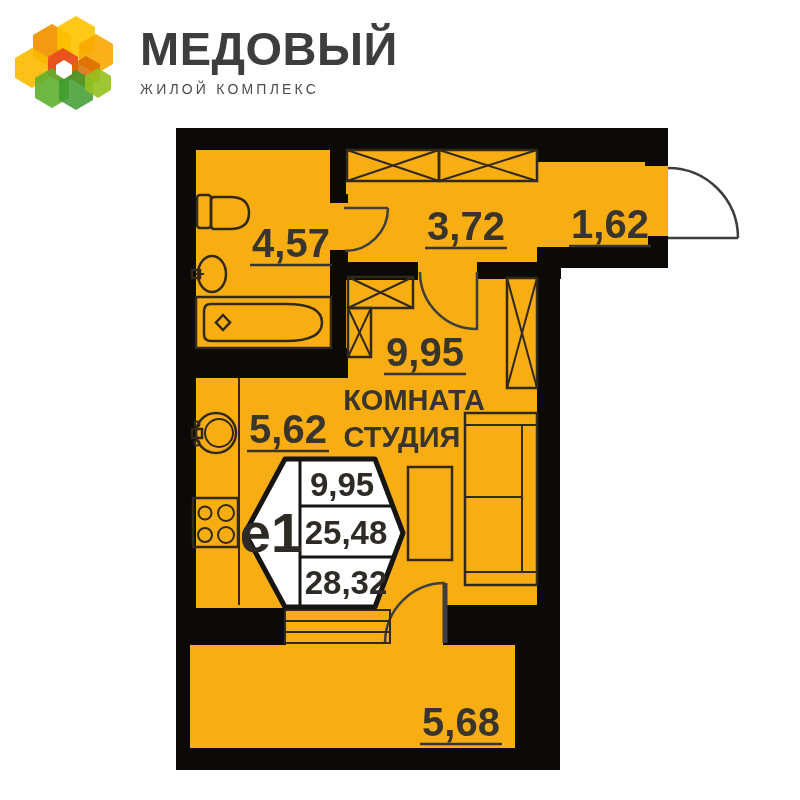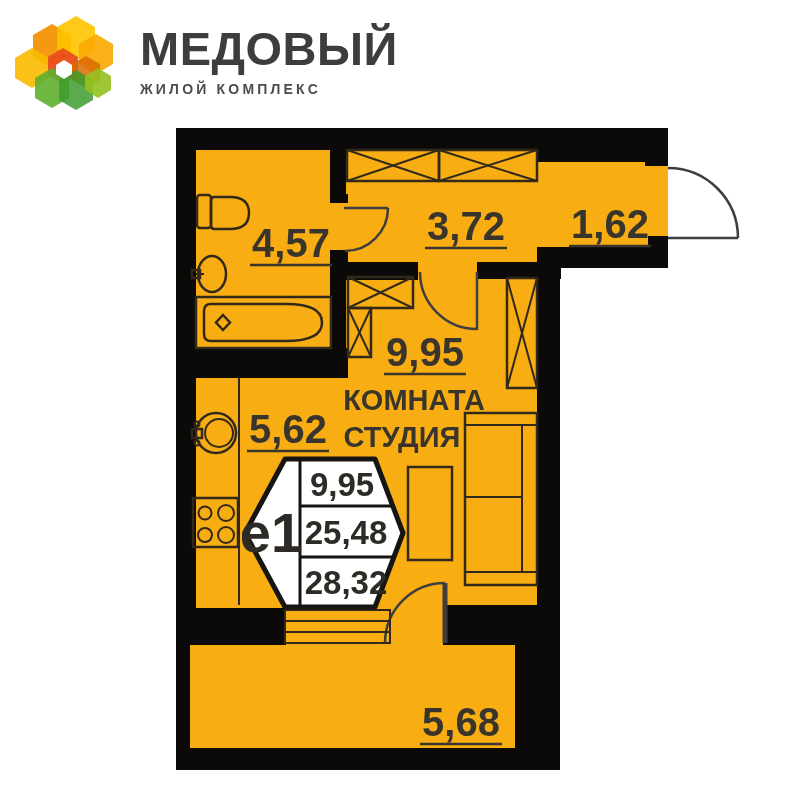--- a/index.html
+++ b/index.html
@@ -2,21 +2,21 @@
 <html style="--floor: #F8AE12; --wall: #0B0A08; --line: #33291A; --door: #3E3E3E; --ink: #3A352C; --badgestroke: #171512;"><head>
 <meta charset="utf-8">
 <style>
   html,body{margin:0;padding:0;}
   body{width:800px;height:800px;background:#ffffff;position:relative;overflow:hidden;
        font-family:"Liberation Sans", sans-serif;}
   .brand{position:absolute;left:0;top:0;width:692px;height:125px;}
   .brand-mark{position:absolute;left:8px;top:6px;width:112px;height:112px;}
   .brand-text{position:absolute;left:140px;top:24px;}
   .brand-name{font-size:47px;font-weight:bold;color:#3d3d3d;letter-spacing:.5px;line-height:1.05;}
-  .brand-tagline{font-size:14px;font-weight:bold;color:#4c4c4c;letter-spacing:3.2px;margin-top:8px;}
+  .brand-tagline{font-size:14px;font-weight:normal;color:#4c4c4c;letter-spacing:3.2px;margin-top:8px;}
   .plan-wrap{position:absolute;left:0;top:0;width:800px;height:796px;}
   svg{display:block;}
   .floor{fill:var(--floor);}
   .wall{fill:var(--wall);}
   .fix{fill:none;stroke:var(--line);stroke-width:2.5;}
   .fixthin{fill:none;stroke:var(--line);stroke-width:2;}
   .door{fill:none;stroke:var(--door);stroke-width:2.5;}
   .area-label{font-family:"Liberation Sans",sans-serif;font-size:40px;font-weight:600;fill:var(--ink);}
   .room-name{font-family:"Liberation Sans",sans-serif;font-size:29px;font-weight:600;fill:var(--ink);}
   .u{stroke:var(--ink);stroke-width:2.5;}

